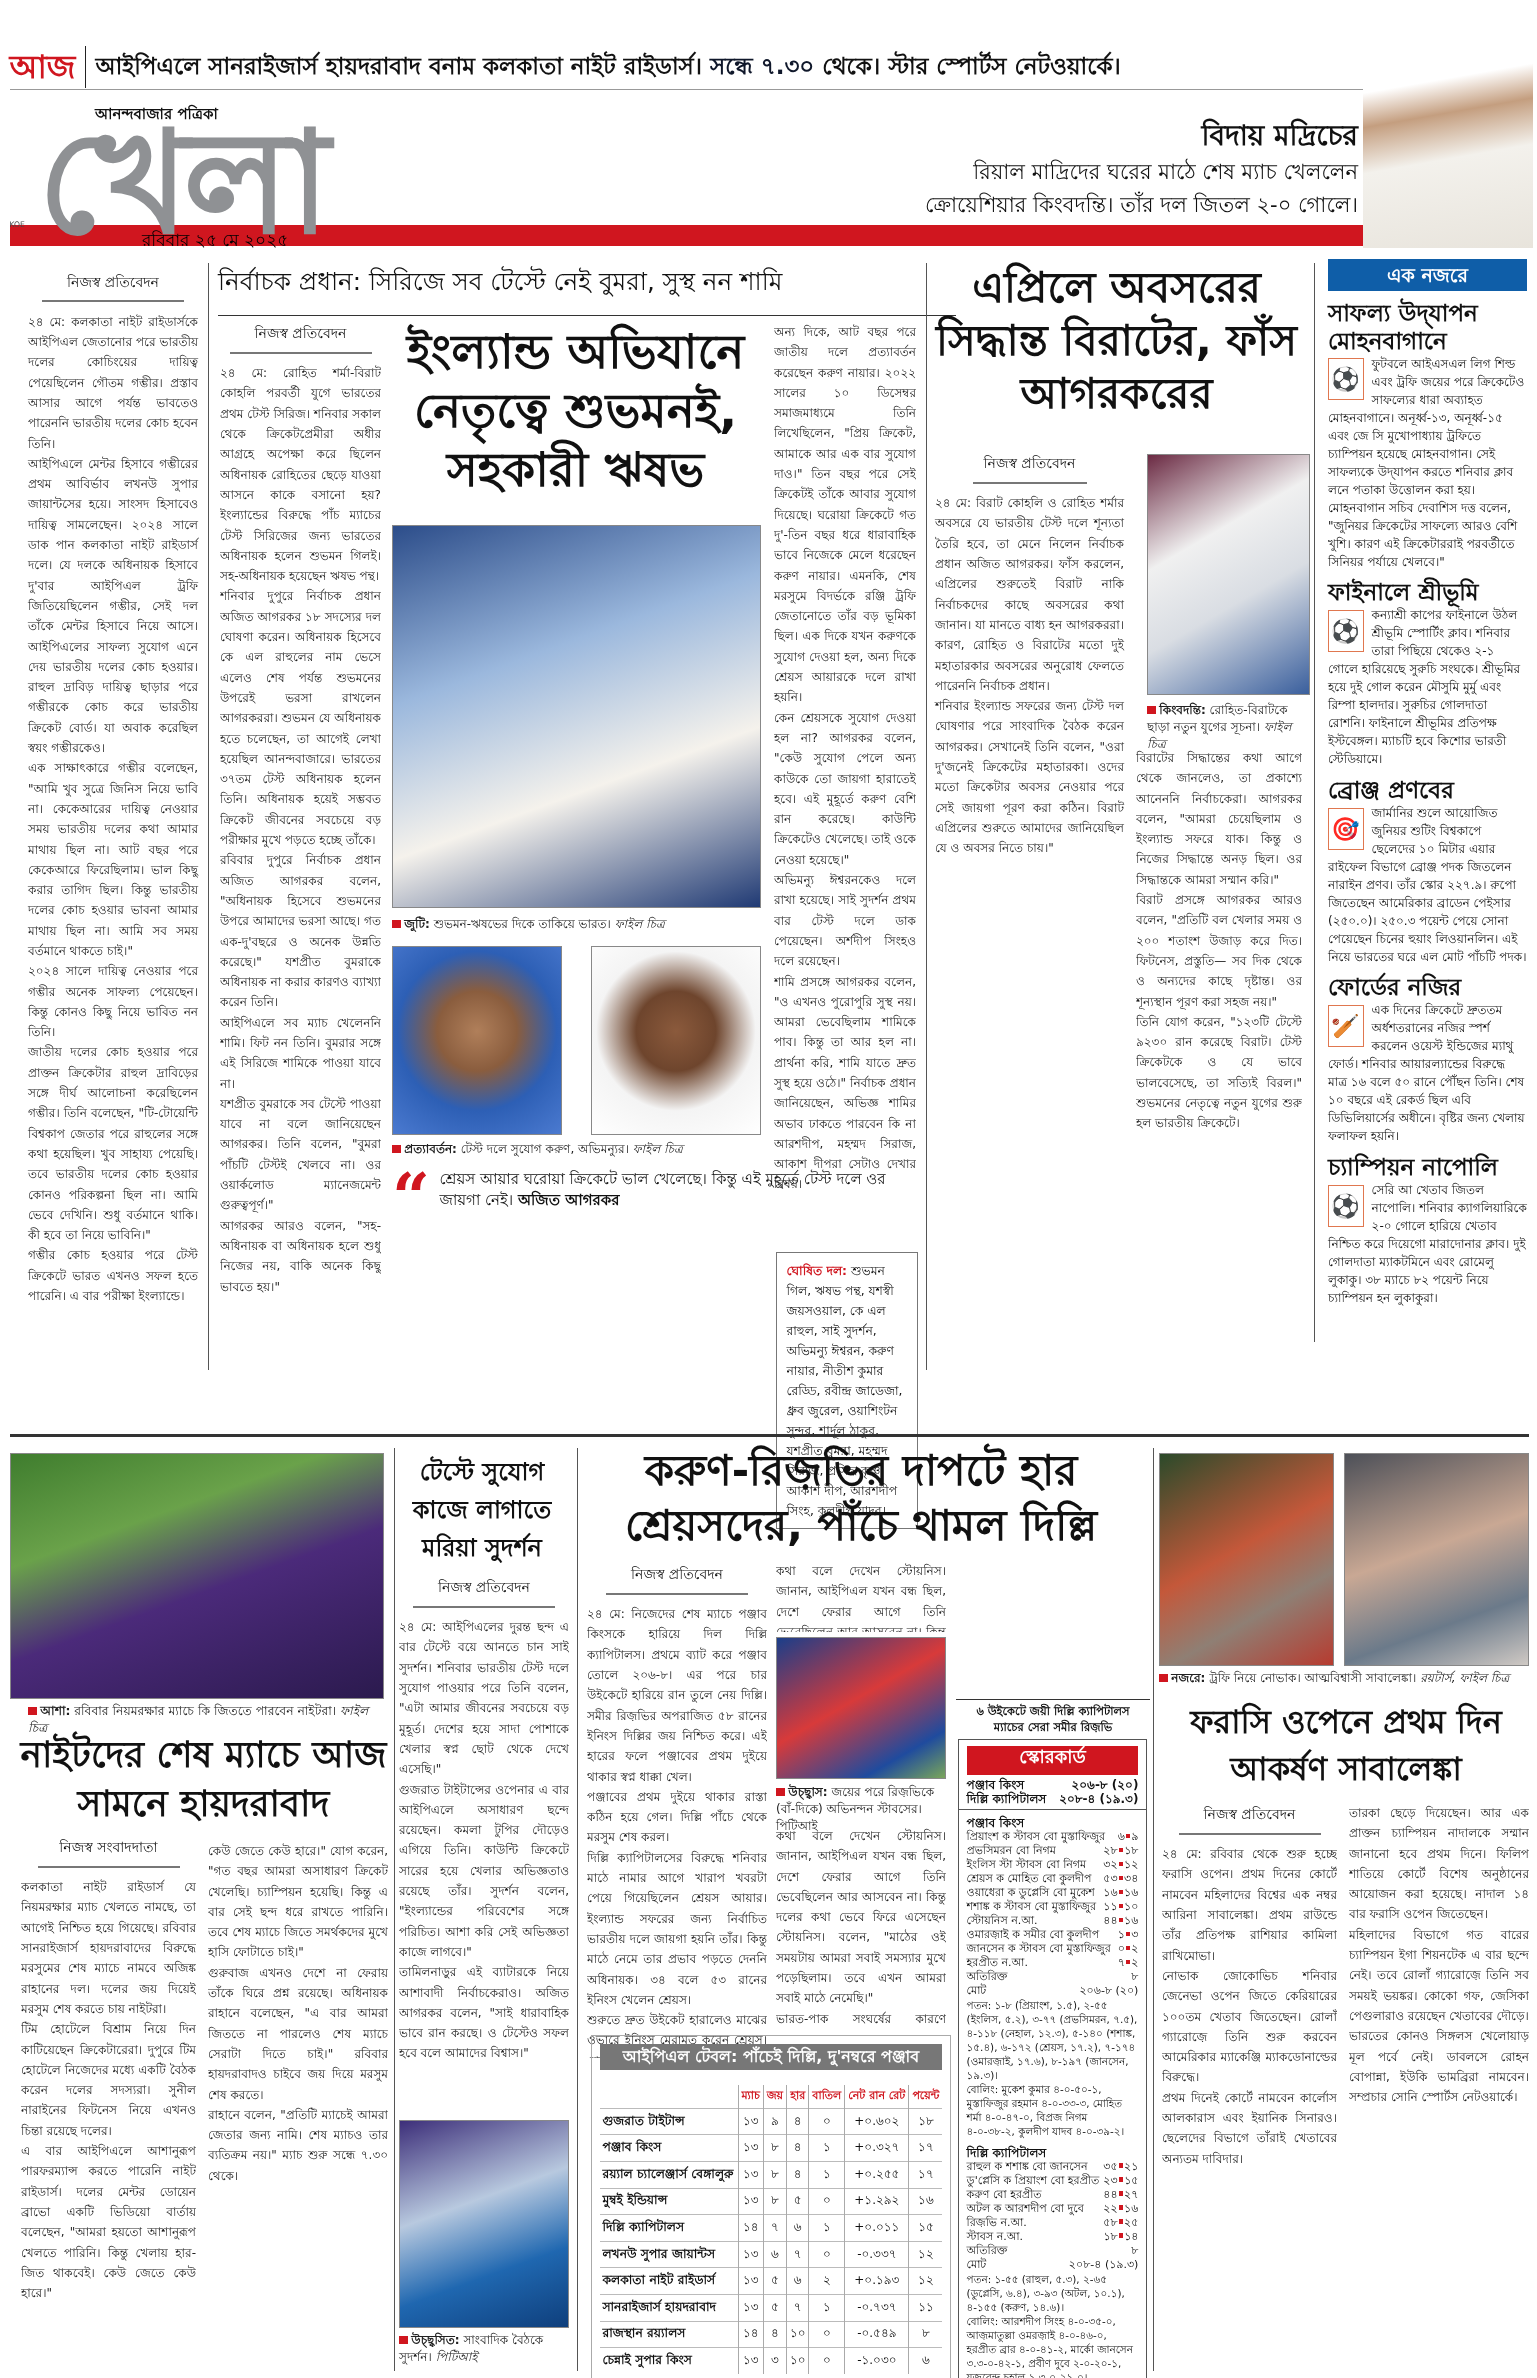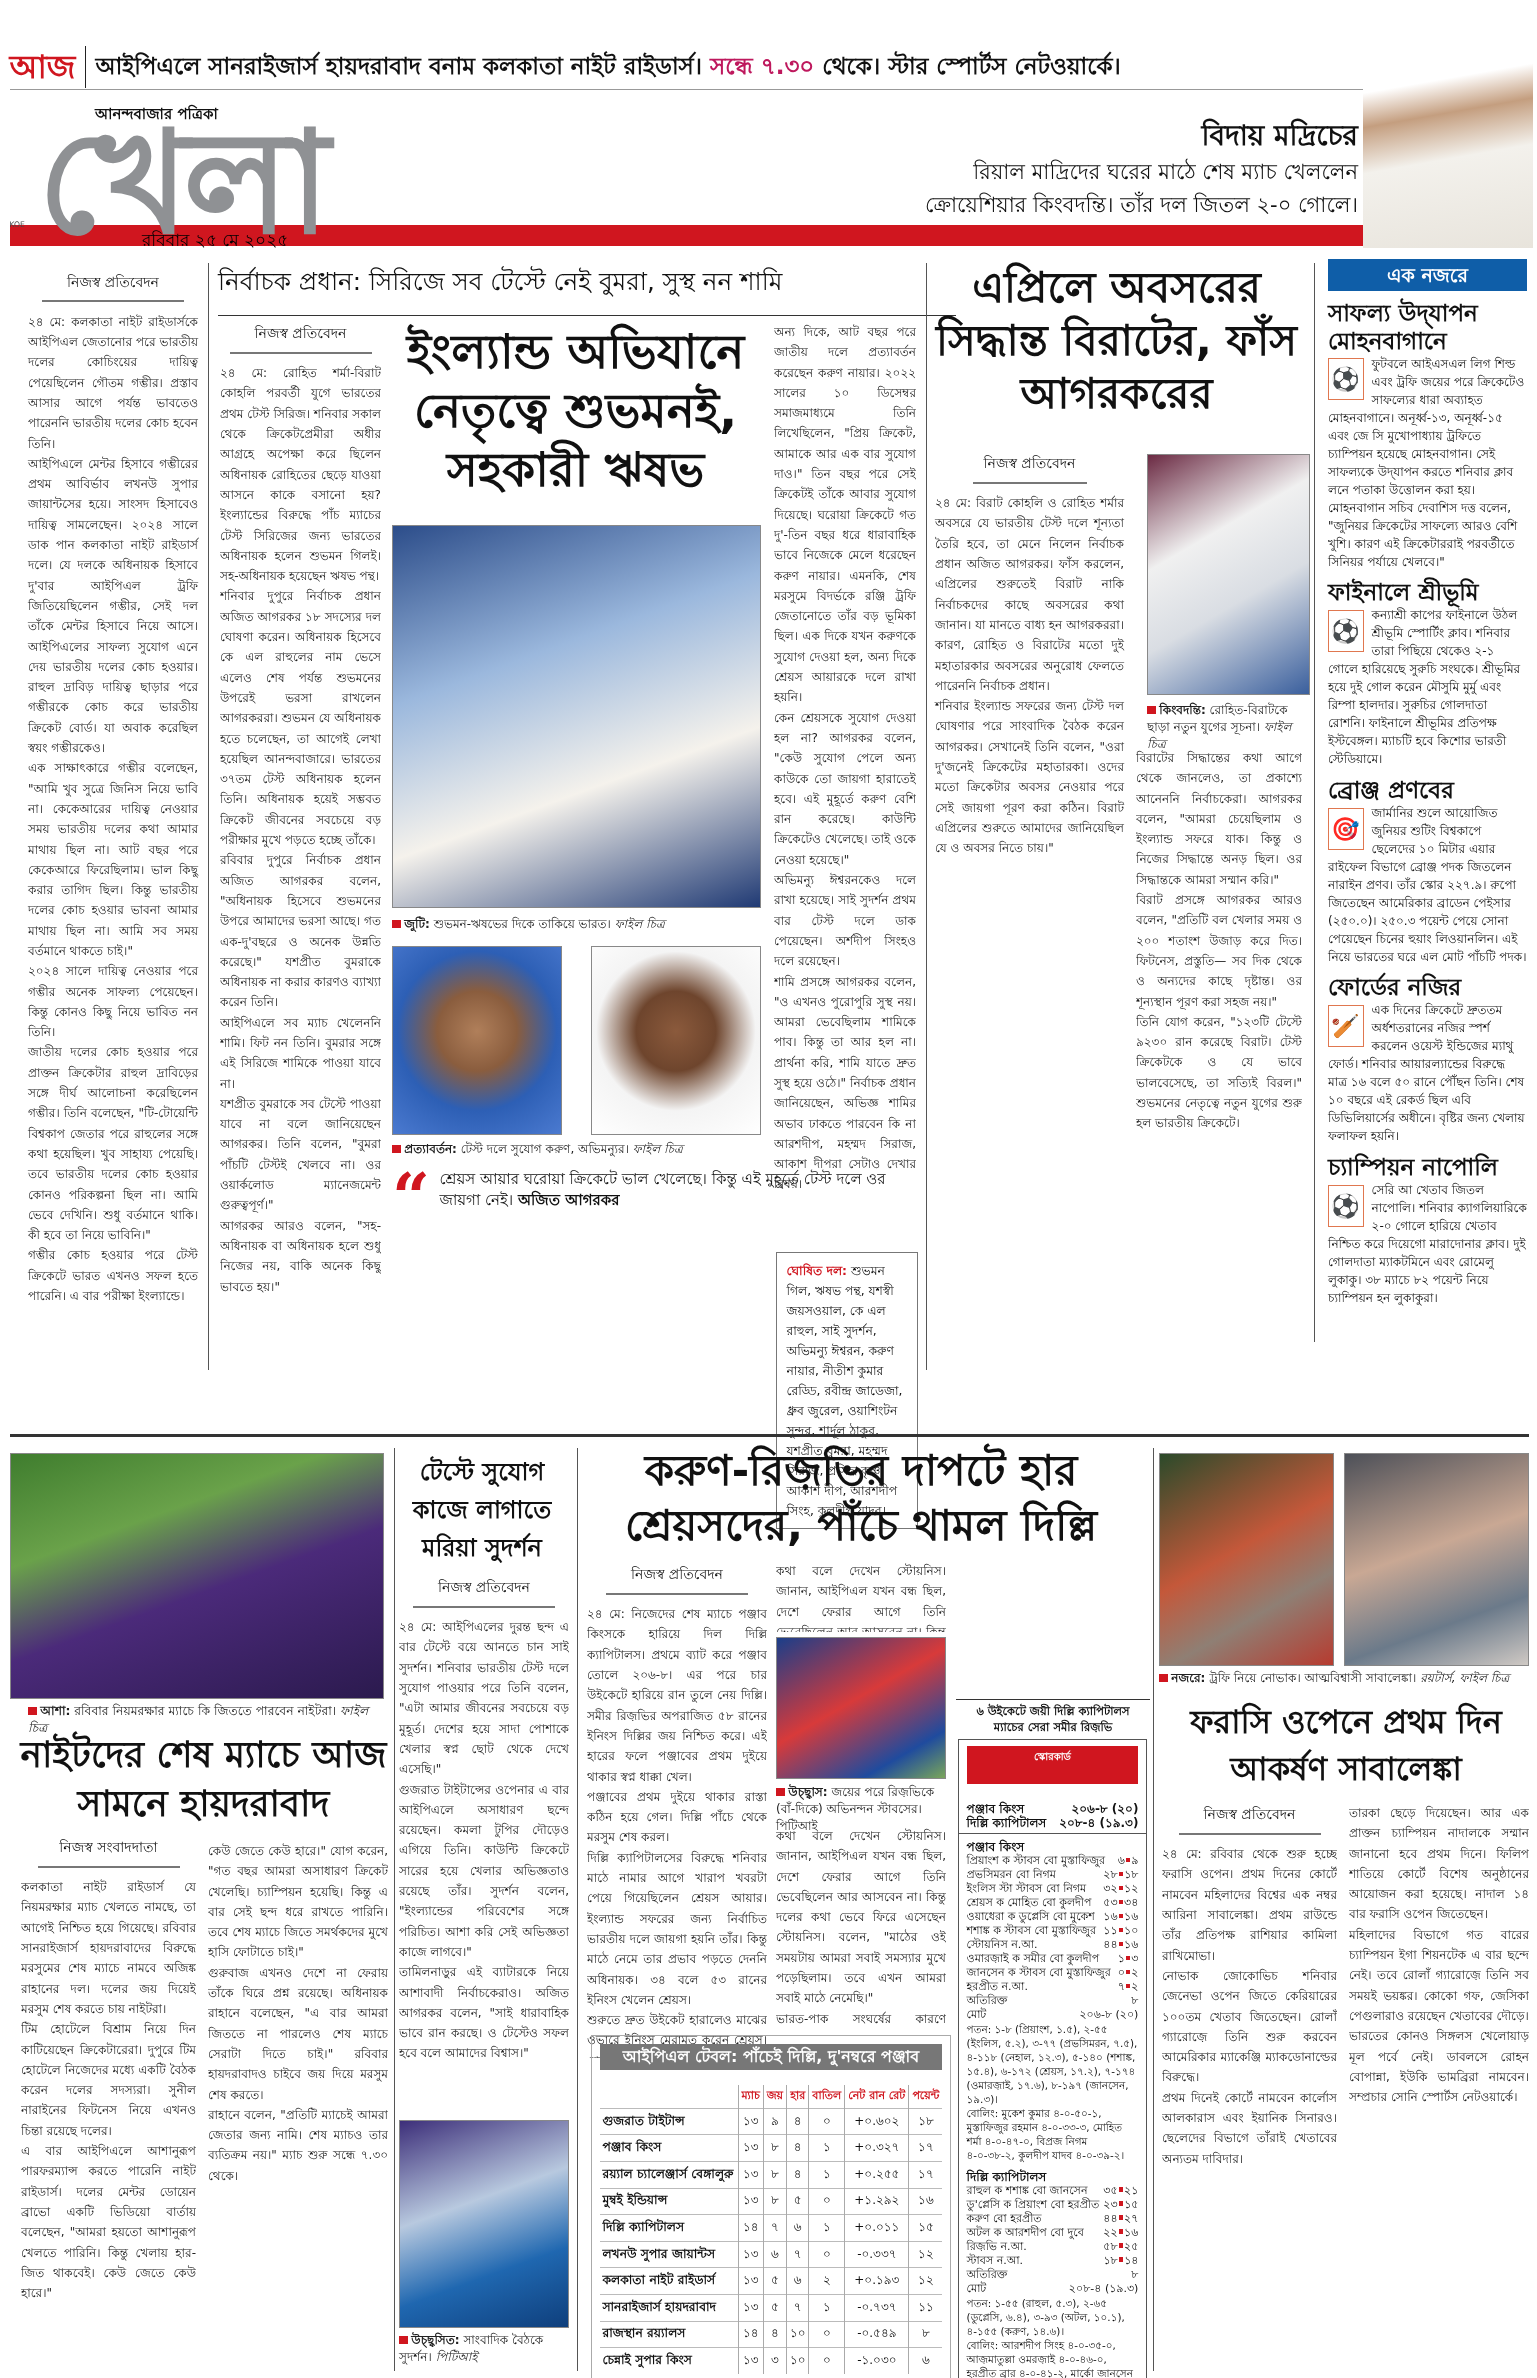--- a/index.html
+++ b/index.html
@@ -2,21 +2,21 @@
 <html style="font-size:15px"><head>
 <meta charset="utf-8">
 <style>
   * { box-sizing: border-box; margin: 0; padding: 0; }
   body { width: 1538px; height: 2378px; background: #ffffff; font-family: "DejaVu Sans", sans-serif; color: #111; position: relative; overflow: hidden; }
   .abs { position: absolute; }
   
   .todaybar { left: 9.5px; top: 45px; width: 1353px; height: 45px; display: flex; align-items: center; border-bottom: 1.9px solid #999; }
   .today-label { color: #d0161f; font-size: 32px; font-weight: bold; padding-right: 9.5px; border-right: 1.9px solid #222; margin-right: 9.5px; line-height: 42px; }
   .today-text { font-size: 23px; font-weight: bold; white-space: nowrap; }
-  .today-text .red { color: #be185d; }
+  .today-text .red { color: #0f172a; }
   
   .mast-sub { left: 95px; top: 102px; font-size: 15px; font-weight: bold; }
   .mast-logo { left: 38px; top: 112px; font-size: 142px; font-weight: bold; color: #8f9194; line-height: 142px; letter-spacing: -5.7px; }
   .redbar { left: 9.5px; top: 225px; width: 1420px; height: 21px; background: #d0161f; }
   .datebar { left: 142px; top: 227px; font-size: 17px; color: #000000; font-weight: normal; }
   .xcode { left: 9.5px; top: 220px; font-size: 7.6px; color: #444; }
   .farewell-title { right: 180px; top: 114px; font-size: 28px; font-weight: bold; text-align: right; }
   .farewell-line { right: 180px; font-size: 21px; text-align: right; }
   .modric { left: 1363px; top: 47px; width: 170px; height: 201px; }
   
@@ -49,21 +49,21 @@
   
   .ptable-wrap { border: 0.9px solid #aaa; padding: 7.6px; }
   .ptable-title { background: #777; color: #fff; text-align: center; font-size: 16px; font-weight: bold; height: 26.5px; line-height: 26.5px; }
   table.pts { width: 100%; border-collapse: collapse; margin-top: 15px; font-size: 12px; }
   table.pts th { color: #d0161f; font-weight: bold; font-size: 11px; border-left: 0.9px solid #aaa; padding: 1.9px 2.8px; text-align: center; }
   table.pts th:first-child { border-left: none; }
   table.pts td { padding: 2.8px 2.8px; text-align: center; border-left: 0.9px solid #aaa; border-top: 0.9px solid #bbb; height: 22px; }
   table.pts td:first-child { text-align: left; border-left: none; font-weight: bold; font-size: 12.3px; white-space: nowrap; }
   
   .score-box { border: 0.9px solid #555; padding: 5.7px 7.6px; font-size: 11px; line-height: 14px; }
-  .score-head { background: #d0161f; color: #fff; text-align: center; font-weight: bold; font-size: 10px; height: 38px; line-height: 21px; margin-bottom: 18px; }
+  .score-head { background: #d0161f; color: #fff; text-align: center; font-weight: bold; font-size: 18px; height: 29px; line-height: 21px; margin-bottom: 3px; }
   .score-row { display: flex; justify-content: space-between; }
   .score-row .rr { white-space: nowrap; }
   .score-row .rr .dot { display: inline-block; width: 4.7px; height: 4.7px; background: #d0161f; margin: 0 0.9px 1.9px; }
   .score-team { font-weight: bold; font-size: 12px; }
   .score-sep { border-top: 1.9px solid #555; margin: 3.8px -7.6px 5.7px; }
   .muted { font-size: 10.4px; line-height: 14px; }
 </style>
 </head>
 <body>
 

